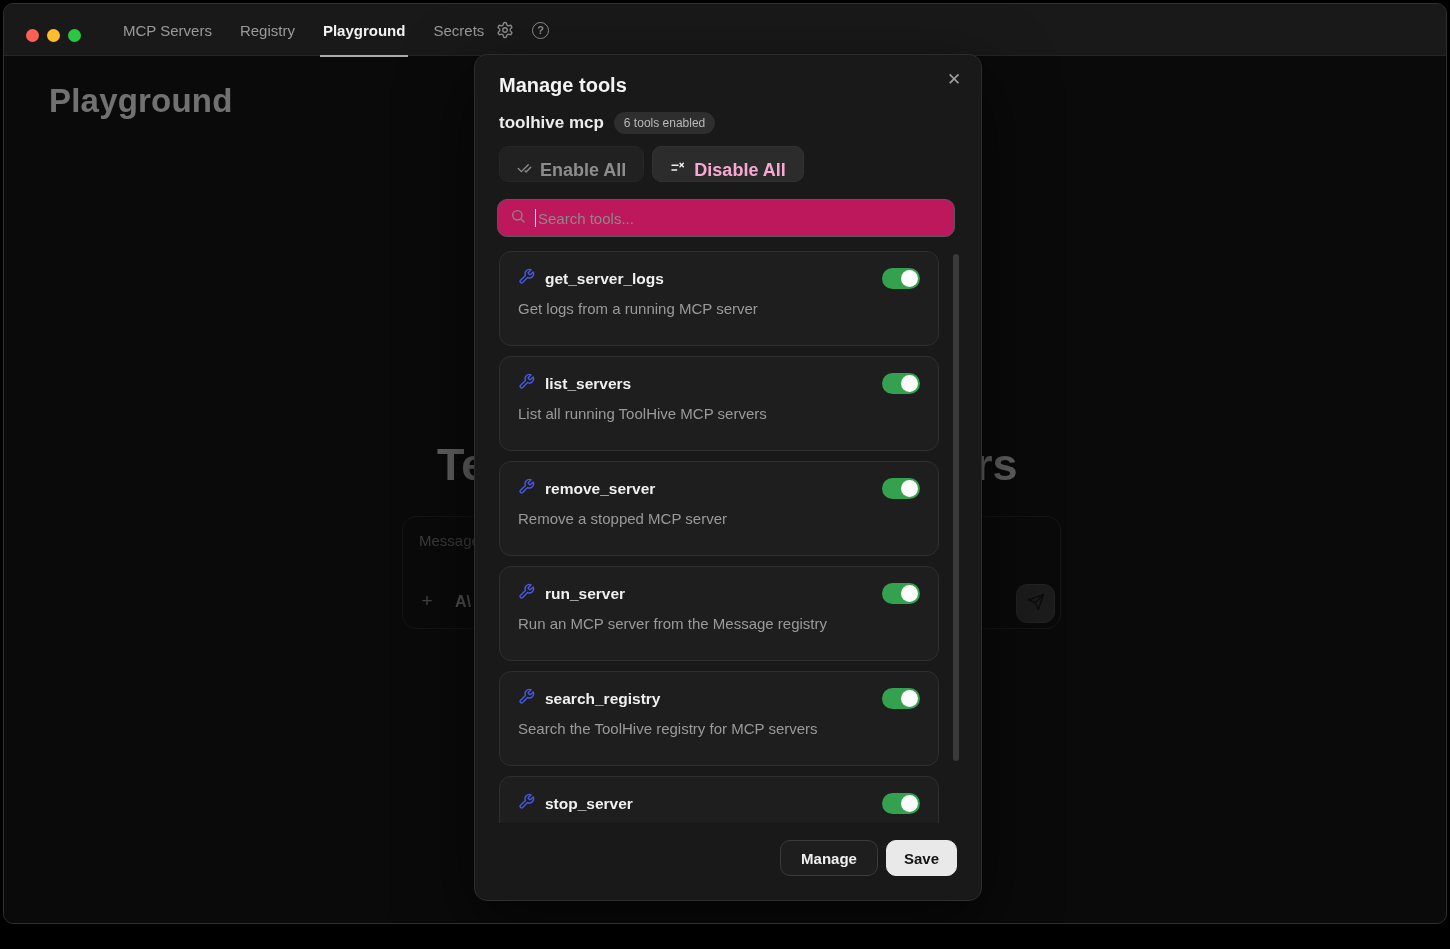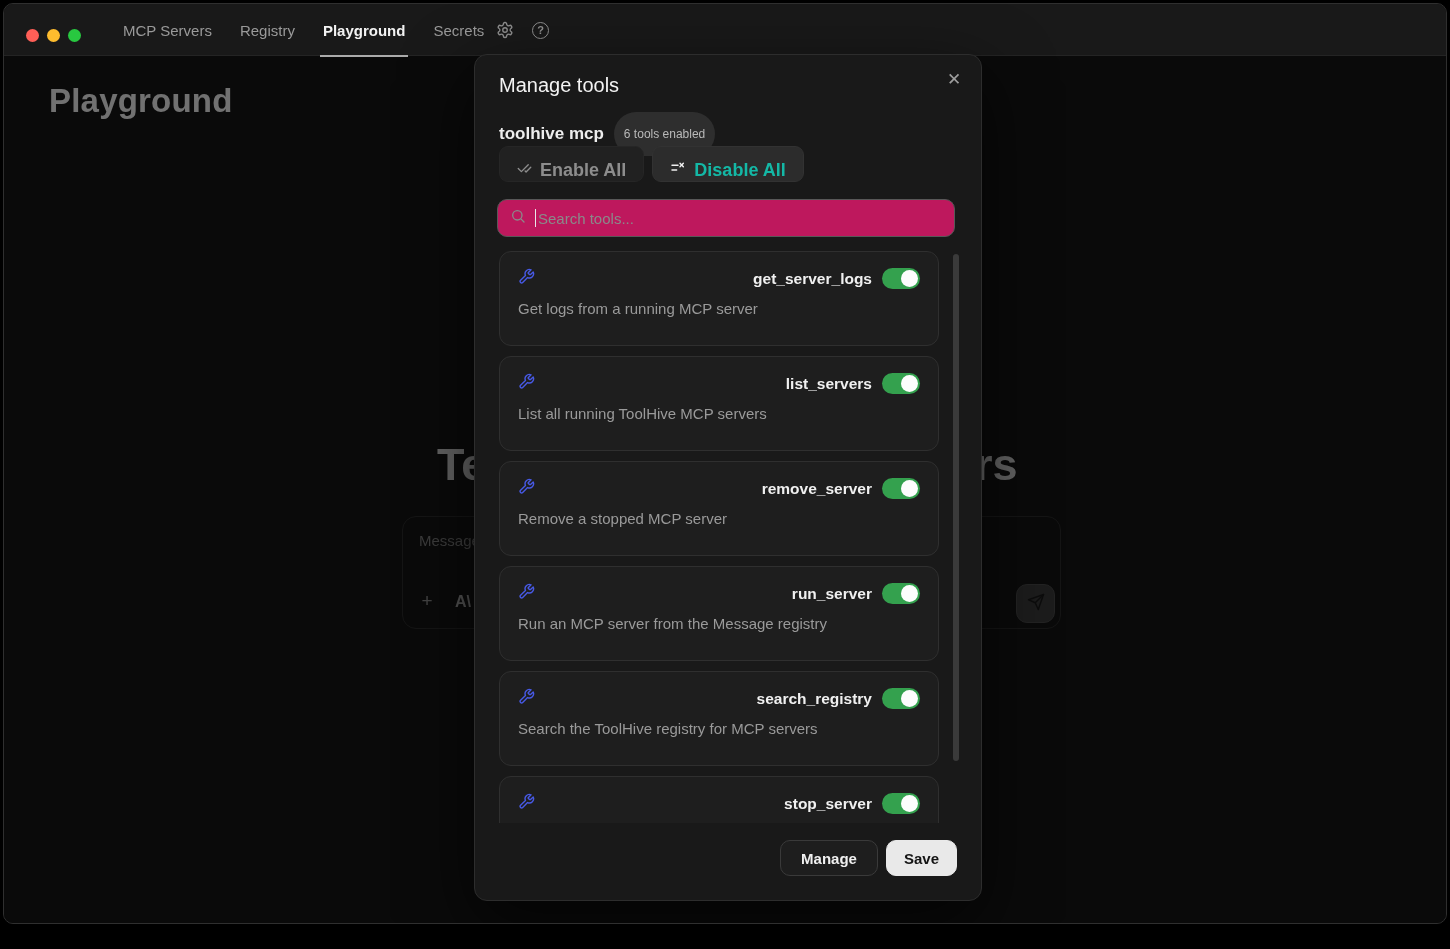--- a/index.html
+++ b/index.html
@@ -31,42 +31,42 @@
   .composer-model { position:absolute; left:52px; bottom:17px; font-size:16px; font-weight:700; color:#aaaaaa; }
   .send-btn { position:absolute; right:5px; bottom:5px; width:39px; height:39px; border-radius:11px;
               background:#3b3b3b; border:1px solid #4a4a4a; display:flex; align-items:center; justify-content:center; }
   .dim-overlay { position:absolute; inset:0; background:rgba(0,0,0,0.52); }
 
   
   .modal { position:absolute; left:470px; top:50px; width:508px; height:847px; background:#191919;
            border:1px solid #2d2d2d; border-radius:13px; box-shadow:0 24px 70px rgba(0,0,0,.65); z-index:10; }
   .modal-close { position:absolute; right:15px; top:12px; width:24px; height:24px; color:#9d9d9d;
                  font-size:17px; display:flex; align-items:center; justify-content:center; cursor:default; }
-  .modal-title { position:absolute; left:24px; top:19px; font-size:20px; font-weight:400; color:#f3f3f3; }
+  .modal-title { position:absolute; left:24px; top:19px; font-size:20px; font-weight:700; color:#f3f3f3; }
   .server-row { position:absolute; left:24px; top:57px; display:flex; align-items:center; gap:10px; }
   .server-name { font-size:17px; font-weight:700; color:#ededed; }
-  .badge { background:#2e2e2e; color:#b9b9b9; font-size:12px; padding:15px 10px; border-radius:999px; }
+  .badge { background:#2e2e2e; color:#b9b9b9; font-size:12px; padding:4px 10px; border-radius:999px; }
   .bulk-row { position:absolute; left:24px; top:91px; display:flex; gap:8px; }
   .bulk-btn { height:36px; display:flex; align-items:flex-end; gap:8px; padding:0 17px; border-radius:9px;
               font-size:18px; font-weight:600; }
   .bulk-btn.enable { background:#212121; color:#8d8d8d; border:1px solid #262626; }
-  .bulk-btn.disable { background:#2c2c2c; color:#14b8a6; border:1px solid #323232; }
+  .bulk-btn.disable { background:#2c2c2c; color:#f9a8d4; border:1px solid #323232; }
   .search-wrap { position:absolute; left:22px; top:144px; width:458px; height:38px; background:#be185d;
                  border:1.5px solid #585858; border-radius:10px; display:flex; align-items:center; padding:0 12px; }
   .search-wrap svg { flex:0 0 auto; }
   .caret { width:1px; height:18px; background:#e8e8e8; margin-left:9px; }
   .search-input { flex:1; background:transparent; border:none; outline:none; color:#d7d7d7;
                   font-size:15px; font-family:"Liberation Sans", sans-serif; padding-left:2px; }
   .search-input::placeholder { color:#8a8a8a; }
 
   .tools-list { position:absolute; left:24px; top:196px; width:460px; height:572px; overflow:hidden; }
   .tool-card { width:440px; height:95px; background:#1e1e1e; border:1px solid #2f2f2f; border-radius:12px;
                padding:16px 18px; margin-bottom:10px; }
   .tool-head { display:flex; align-items:center; gap:10px; }
-  .tool-name { font-size:15.5px; font-weight:700; color:#f0f0f0; flex:1;text-align:right; }
+  .tool-name { font-size:15.5px; font-weight:700; color:#f0f0f0; flex:1; }
   .toggle { width:38px; height:21px; border-radius:11px; position:relative; flex:0 0 auto; }
   .toggle .knob { position:absolute; top:2px; right:2px; width:17px; height:17px; border-radius:50%; background:#fdfdfd; }
   .tool-desc { margin-top:11px; font-size:15px; color:#9a9a9a; }
   .scrollbar { position:absolute; right:0; top:3px; width:6px; height:507px; background:#3a3a3a; border-radius:3px; }
 
   .modal-footer { position:absolute; right:24px; bottom:24px; display:flex; gap:8px; }
   .btn { height:36px; border-radius:10px; font-size:15px; font-weight:600; display:flex; align-items:center;
          padding:0 20px; }
   .btn.cancel { background:#1e1e1e; border:1px solid #3a3a3a; color:#f0f0f0; }
   .btn.save { background:#e9e9e9; border:1px solid #e9e9e9; color:#141414; padding:0 17px; }

